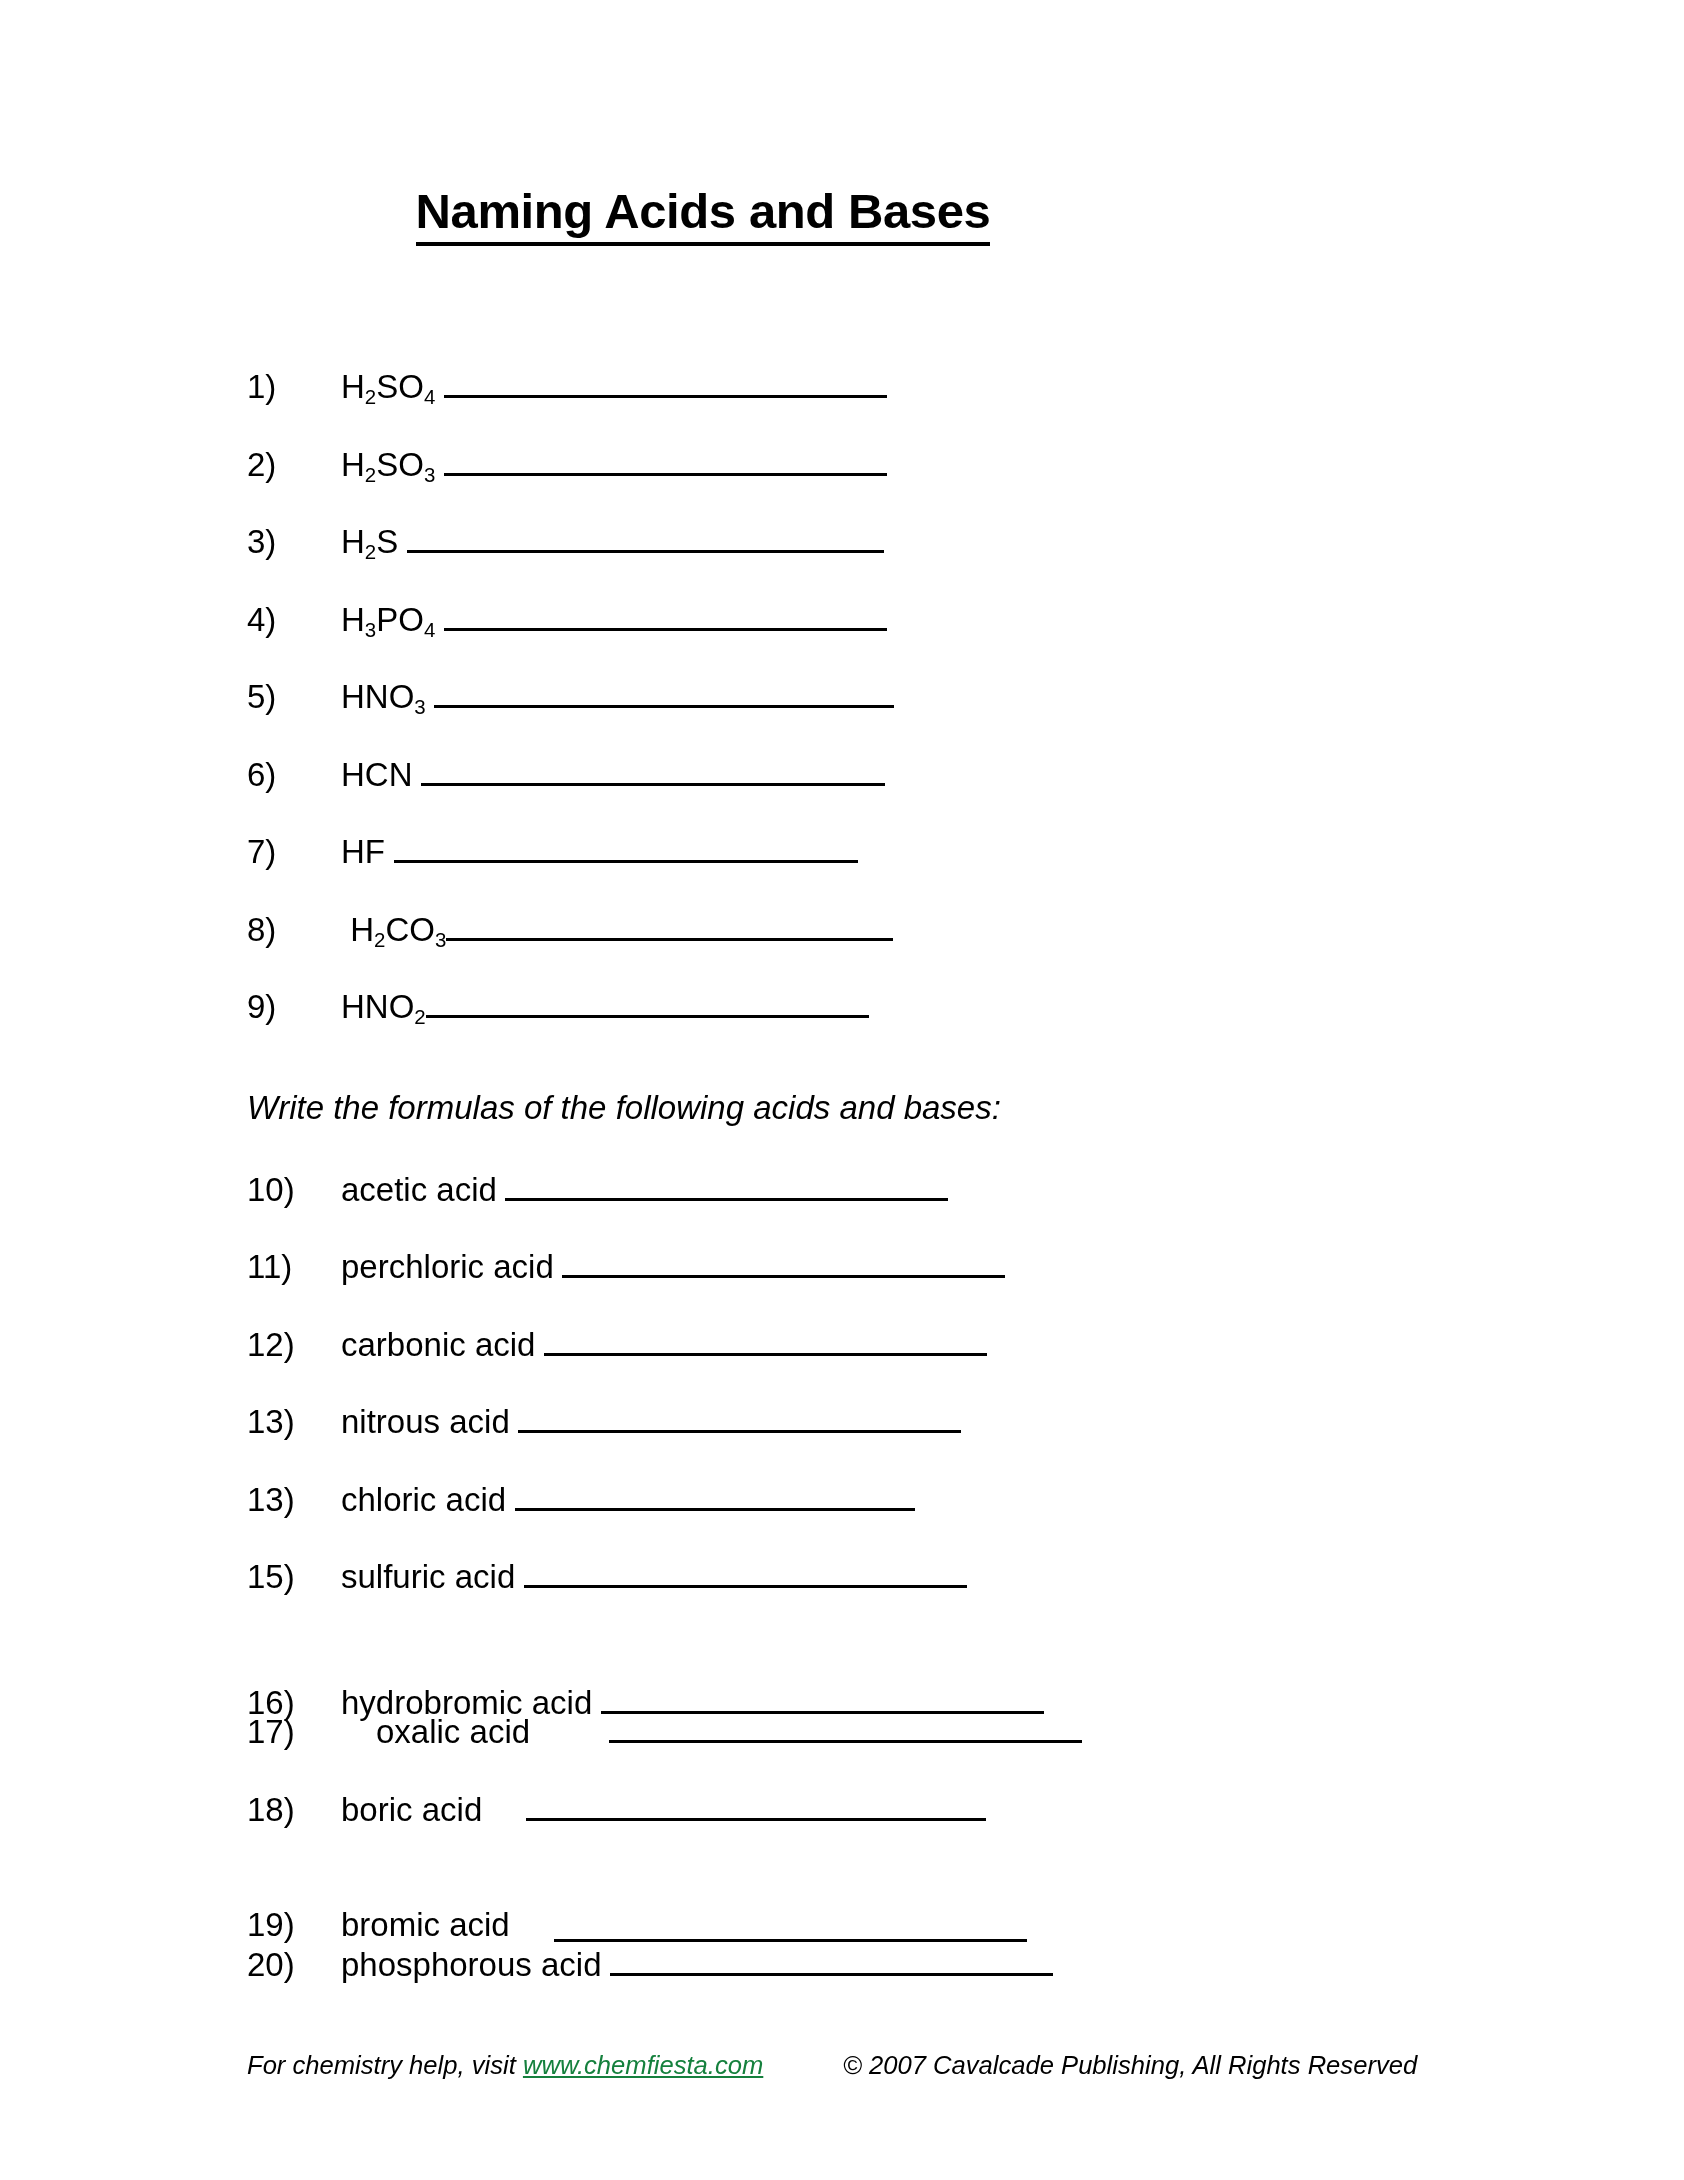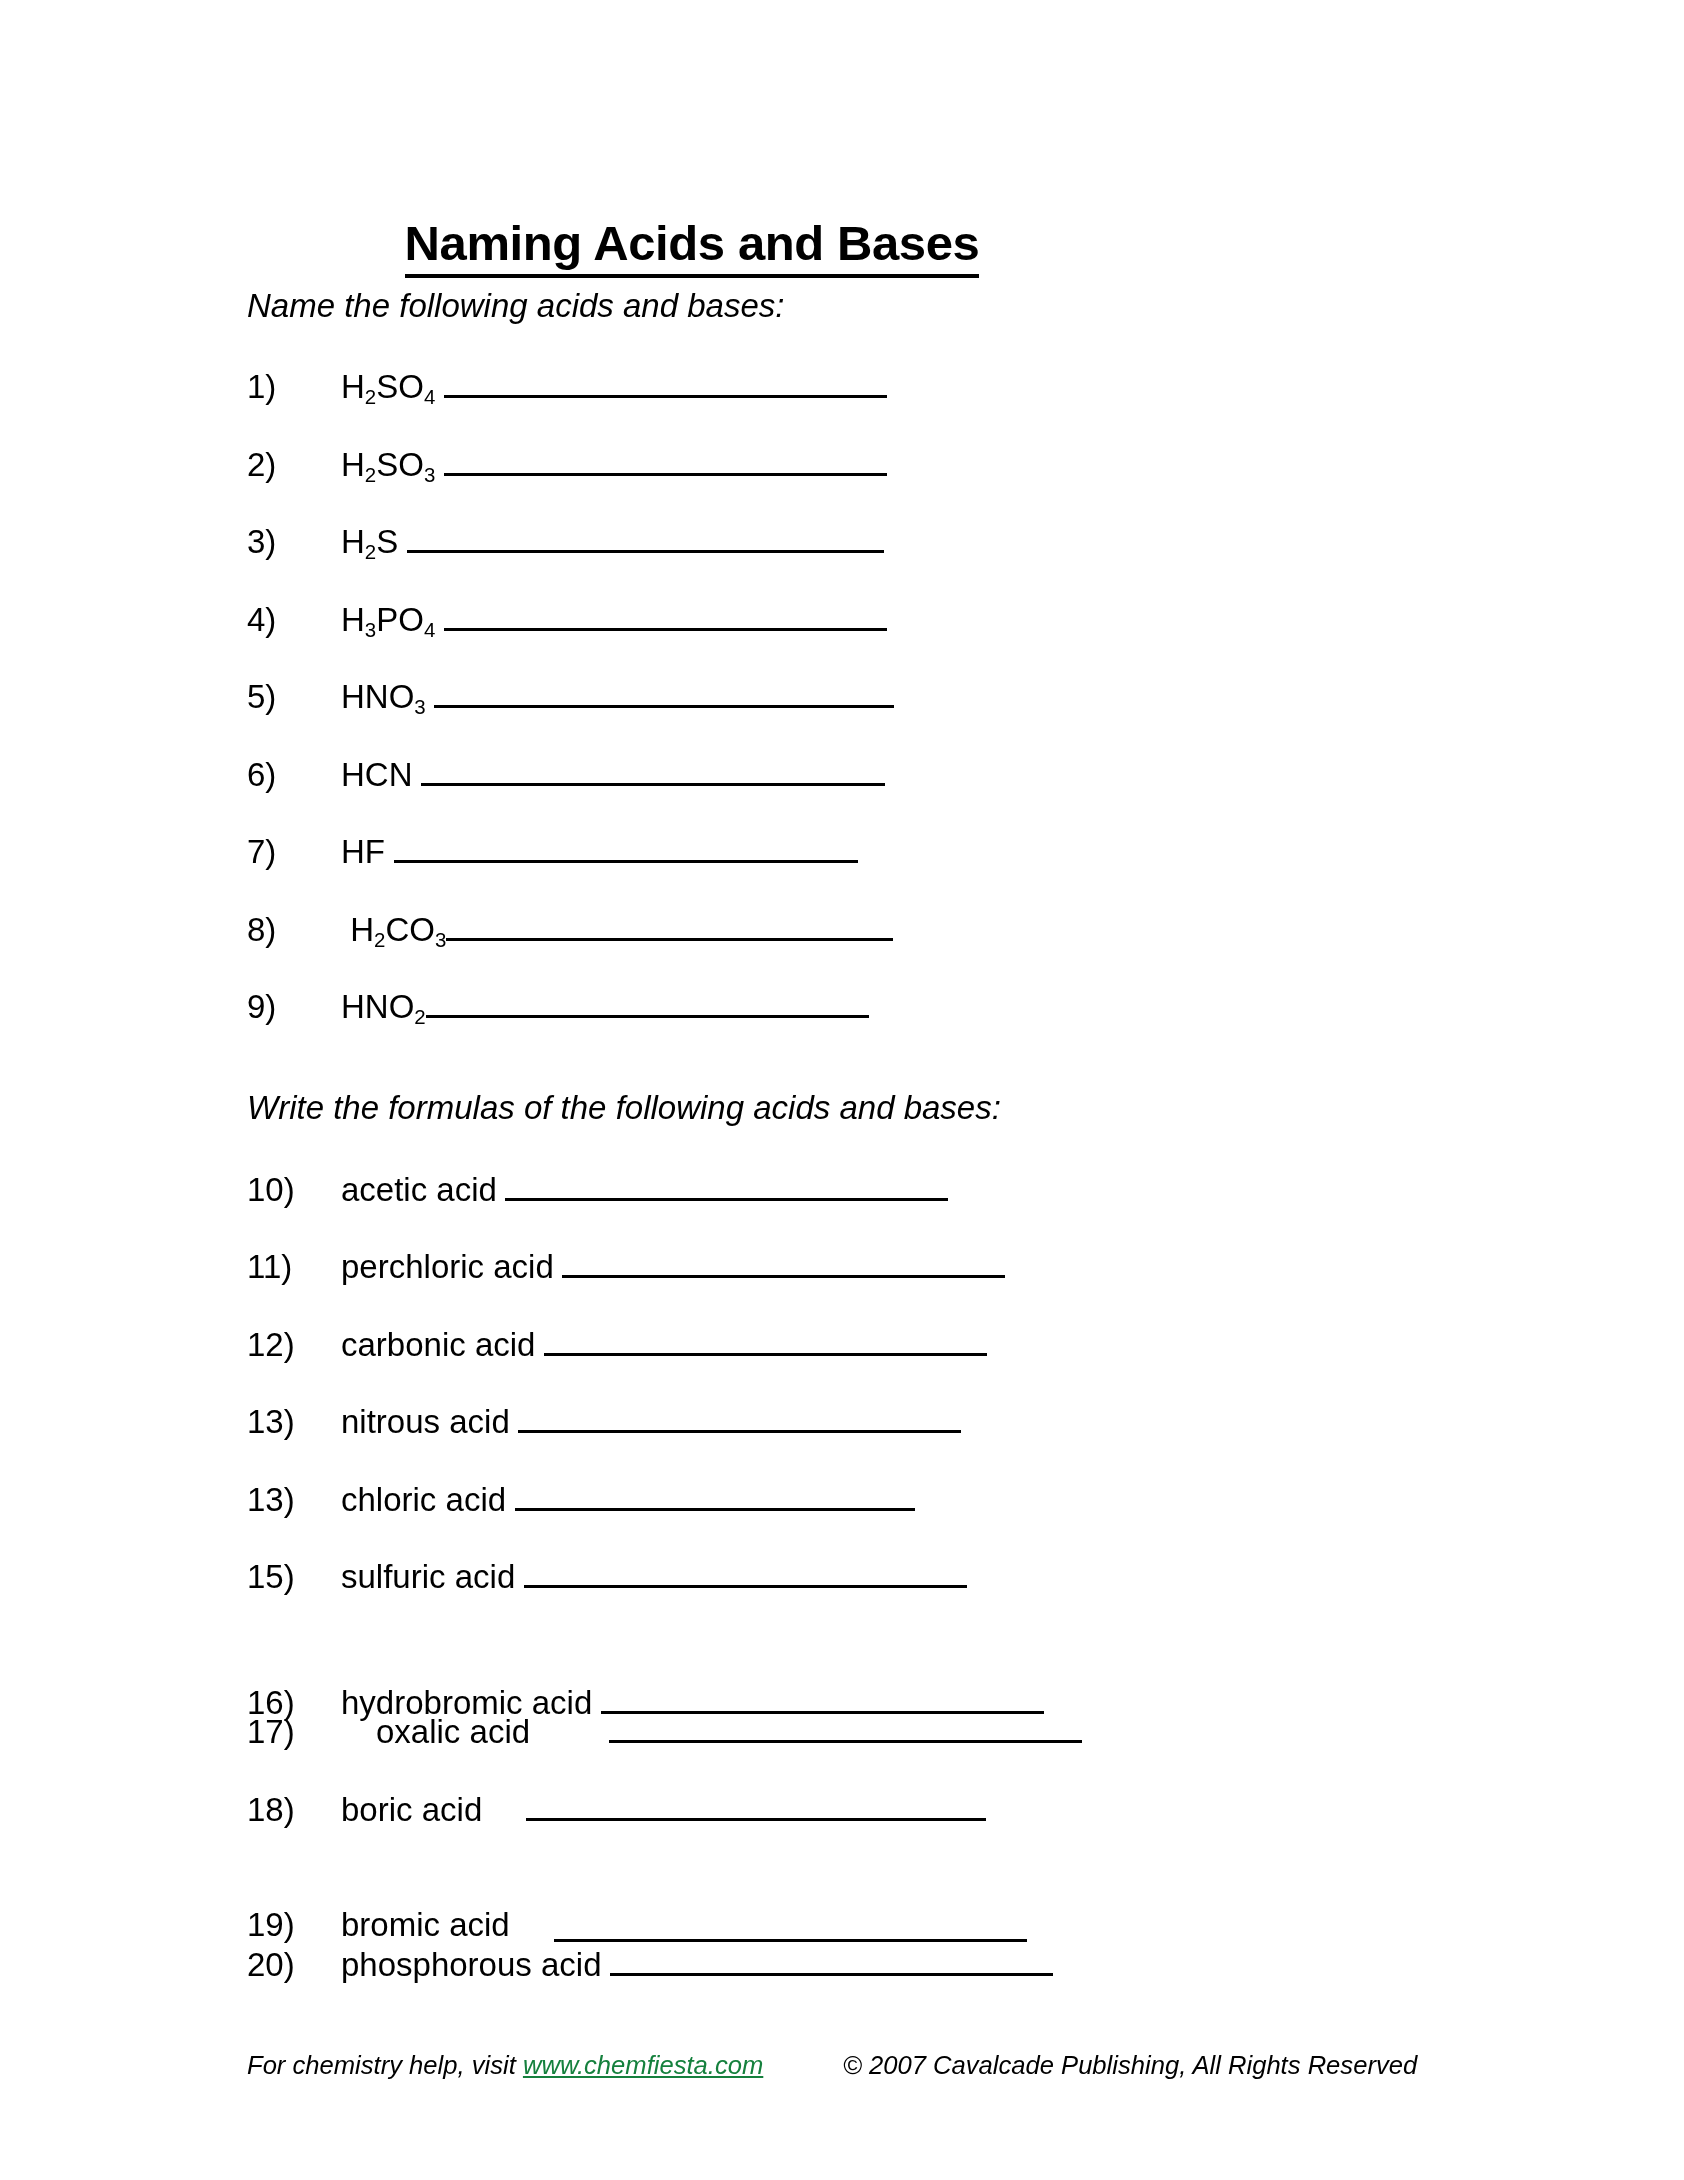--- a/index.html
+++ b/index.html
@@ -17,24 +17,23 @@
     height: 2181px;
     background: #ffffff;
     overflow: hidden;
     box-sizing: border-box;
   }
 
   
   .title-wrap {
     position: absolute;
     top: 186px;
-    left: 0;
+    left: 11px;
     width: 1384px;
     text-align: center;
-    margin-top: 32px;
   }
   .doc-title {
     display: inline-block;
     font-size: 49px;
     font-weight: bold;
     letter-spacing: -0.4px;
     border-bottom: 4.3px solid #000;
     padding-bottom: 4.3px;
     line-height: 1.05;
     white-space: nowrap;
@@ -115,21 +114,20 @@
 </style>
 </head>
 <body>
 
 <div class="page">
 
   <div class="title-wrap">
     <span class="doc-title">Naming Acids and Bases</span>
   </div>
 
-  <div class="instruction" id="instr-1">Name the following acids and bases:</div>
 
   <div id="section-one-rows">
       <div class="q-row" style="top: 366px;">
         <span class="q-num">1)</span>
         <span class="q-label">H<sub>2</sub>SO<sub>4</sub></span>
         <span class="q-blank gap-sm" style="width: 443px;"></span>
       </div>
       <div class="q-row" style="top: 444px;">
         <span class="q-num">2)</span>
         <span class="q-label">H<sub>2</sub>SO<sub>3</sub></span>

